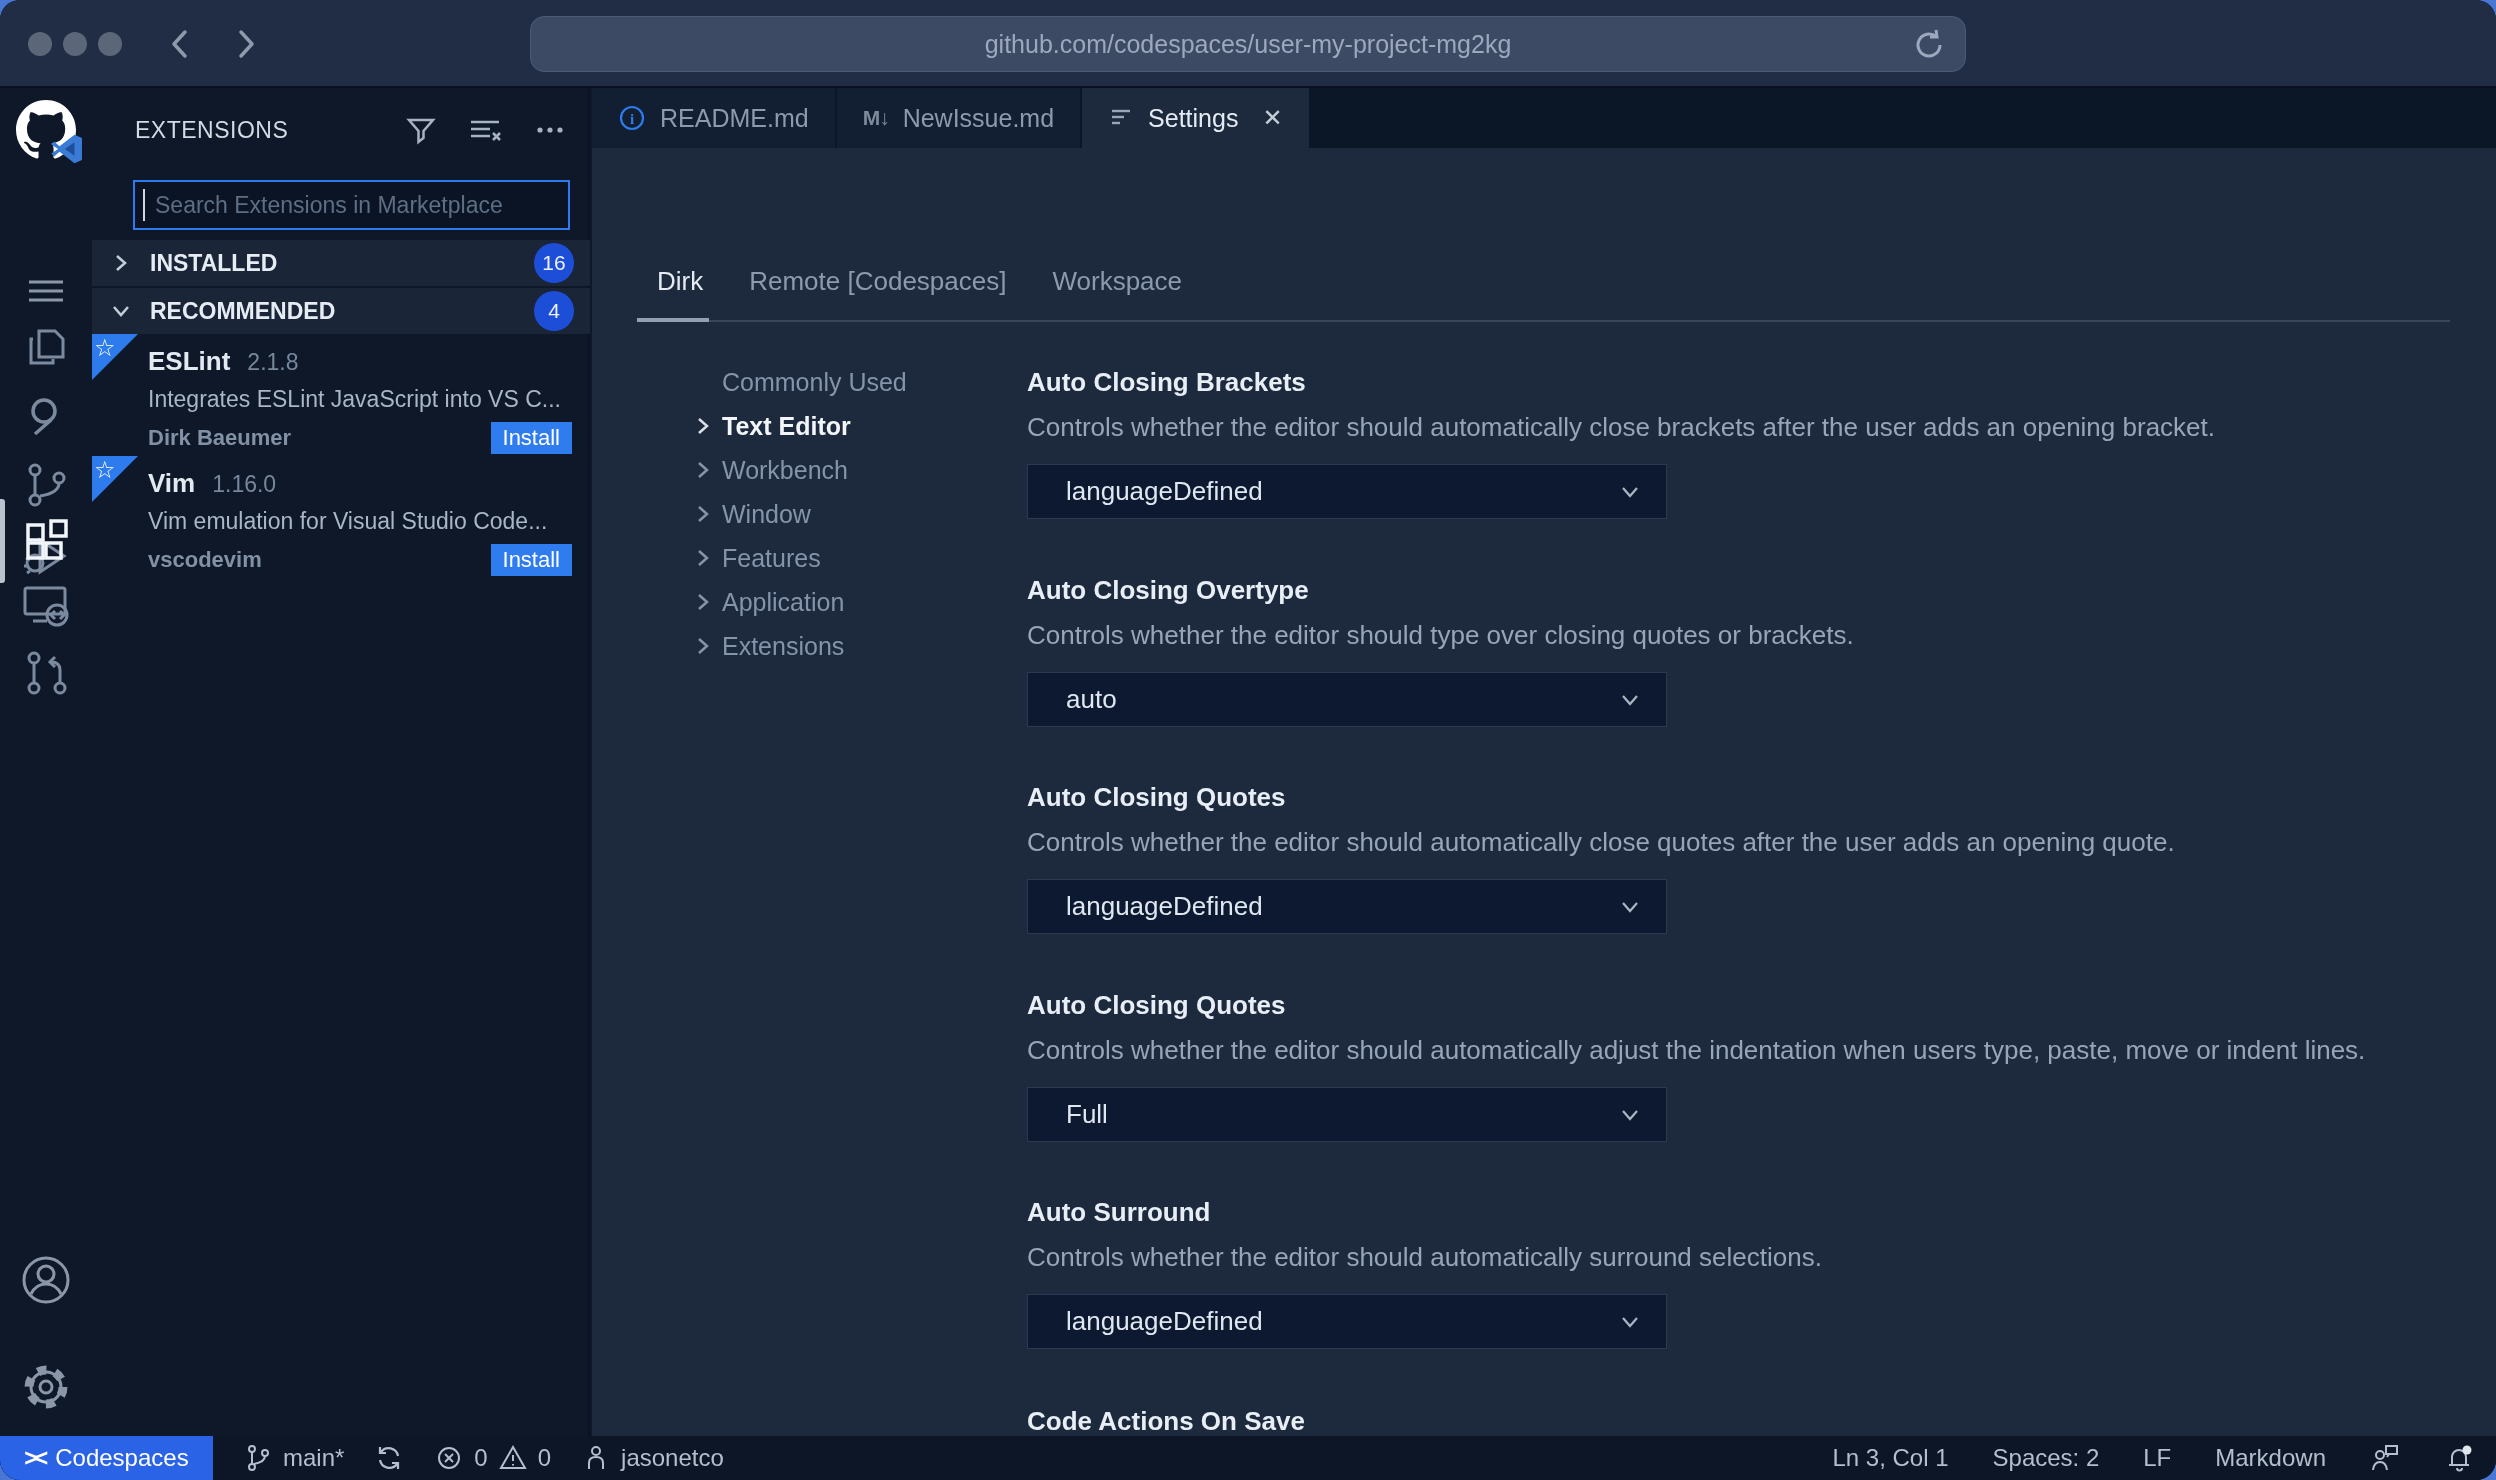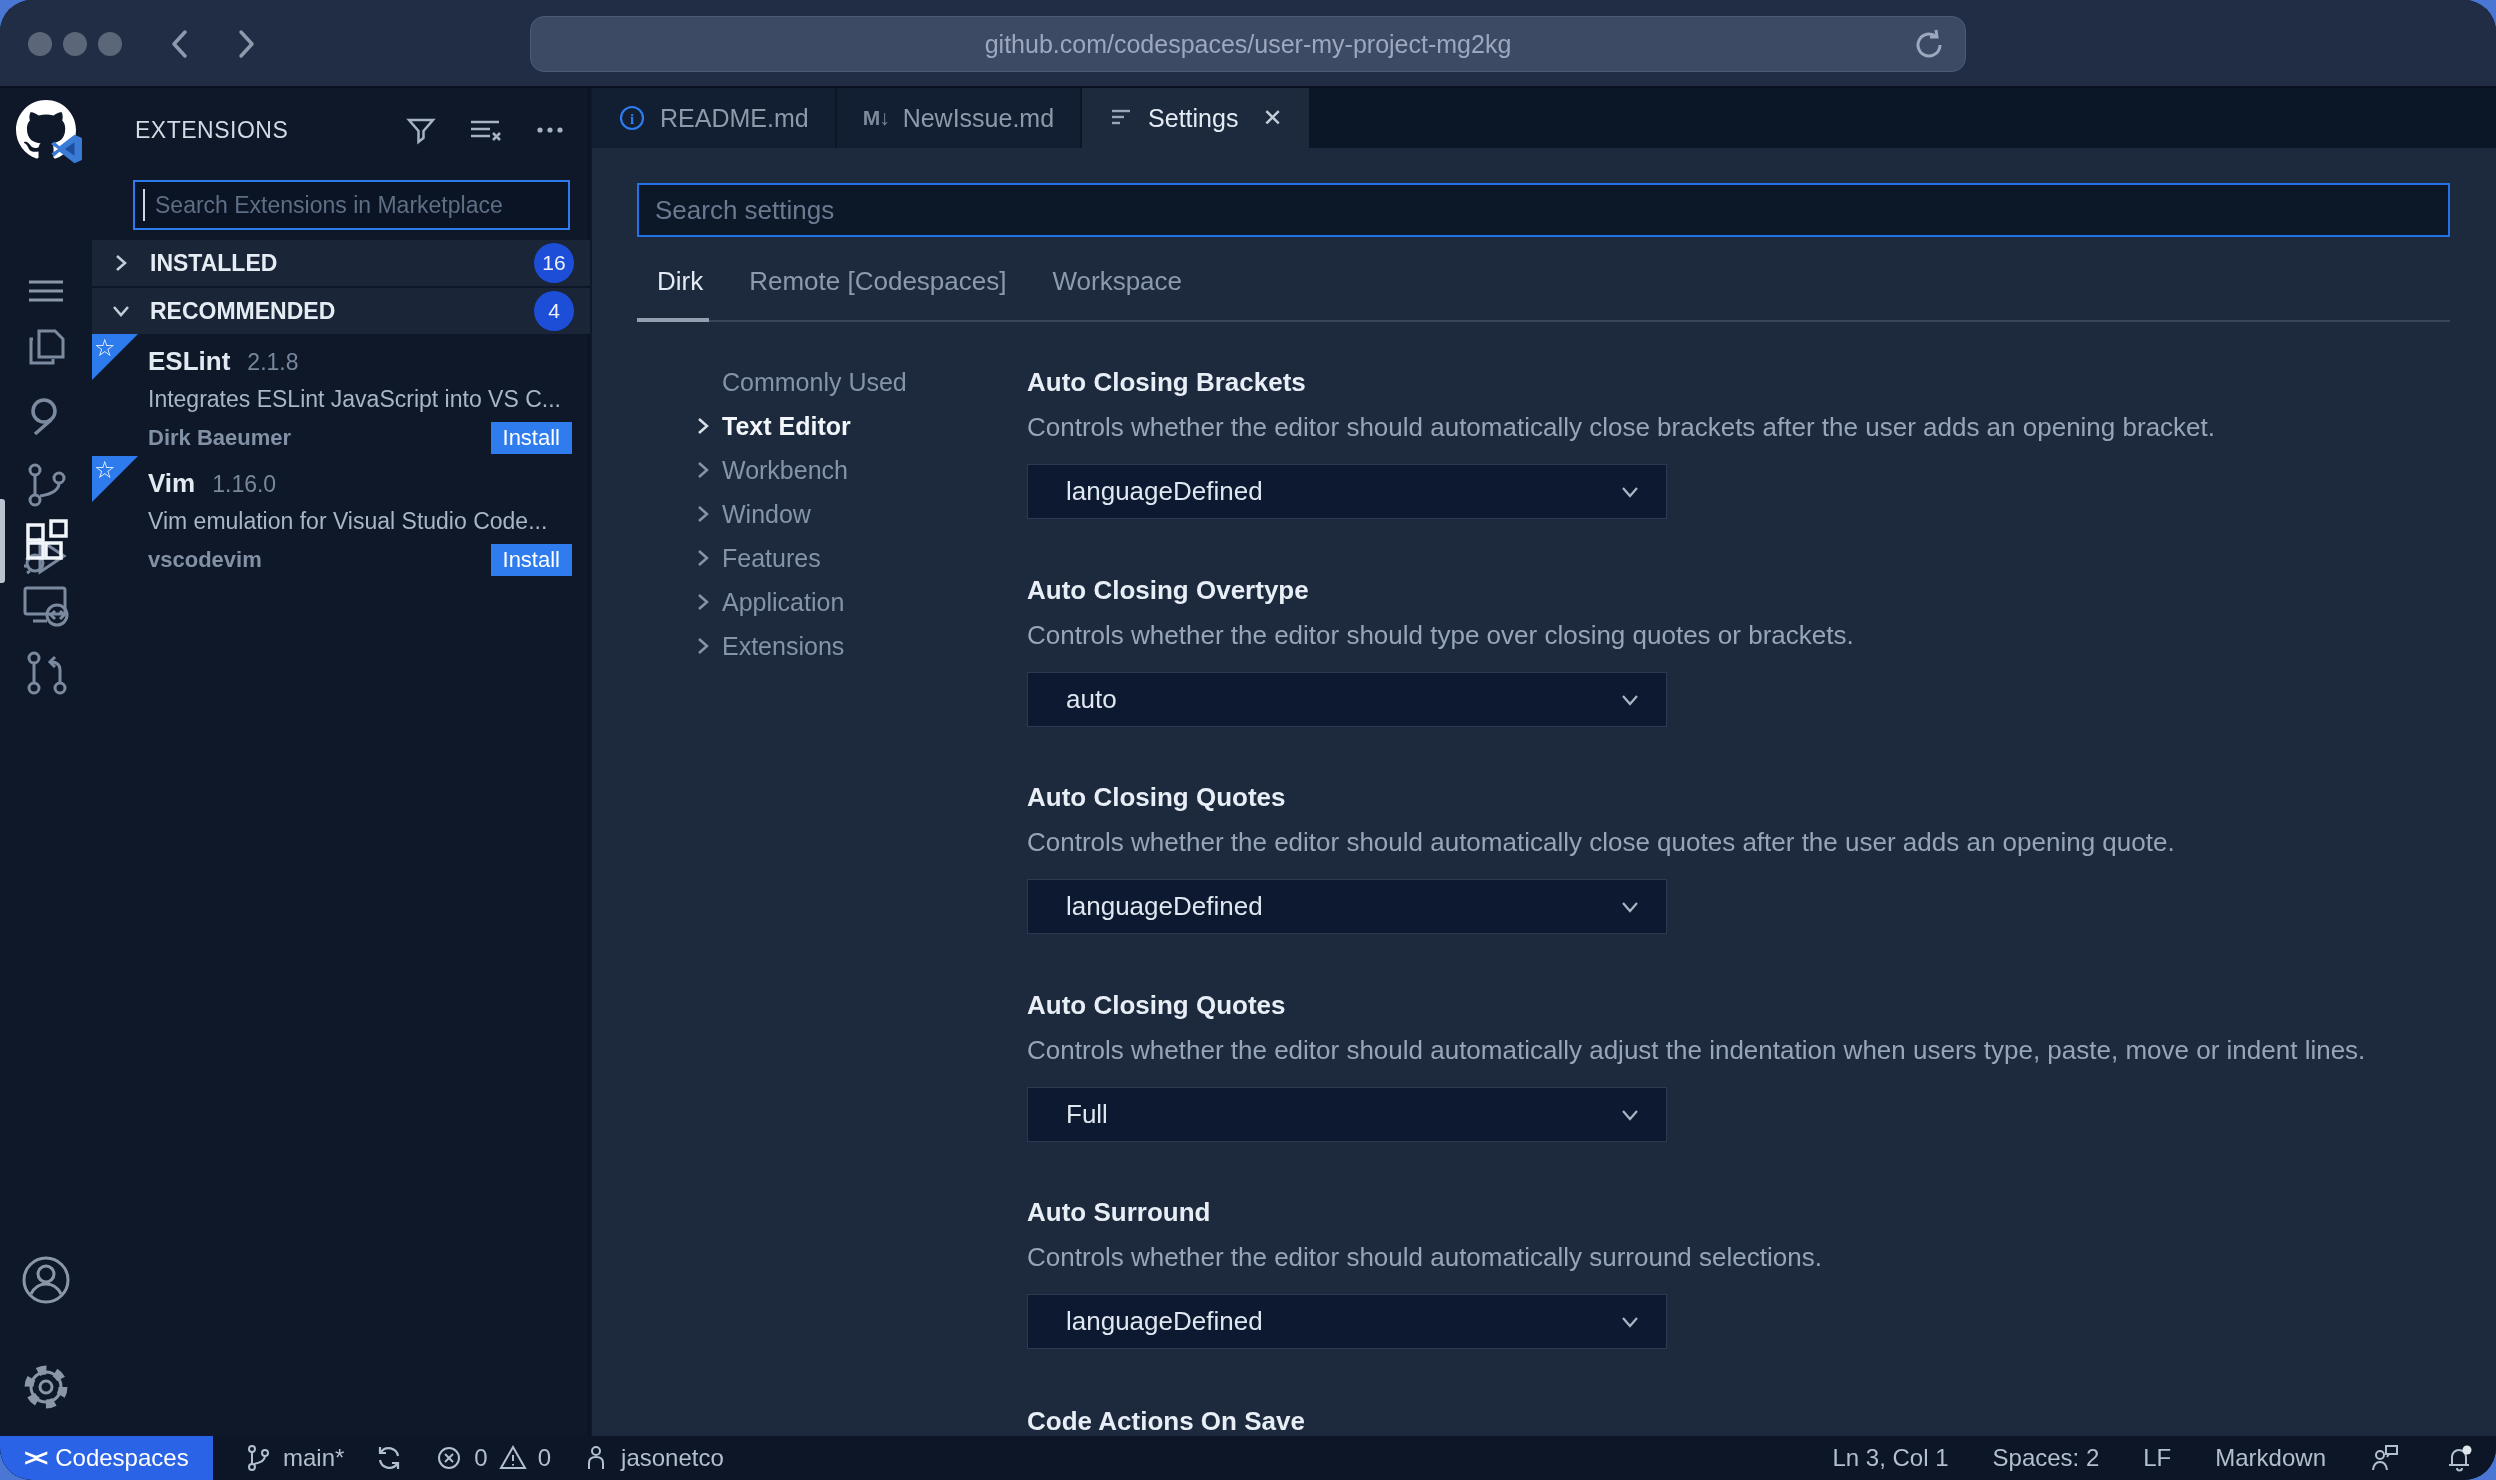--- a/index.html
+++ b/index.html
@@ -1,19 +1,19 @@
 <!DOCTYPE html>
 <html><head>
 <meta charset="utf-8">
 <style>
   html,body { margin:0; padding:0; background:#4a77d4; }
   * { box-sizing:border-box; }
   .window {
     position:relative; width:2496px; height:1480px;
-    border-radius:32px; overflow:hidden;
+    border-radius:20px; overflow:hidden;
     background:#0e1829;
     font-family:"Liberation Sans", sans-serif;
     -webkit-font-smoothing:antialiased;
   }
   
   .browser { position:absolute; top:0; left:0; right:0; height:88px; background:#212d44; border-bottom:2px solid #091120; }
   .traffic { position:absolute; top:32px; left:28px; display:flex; gap:11px; }
   .traffic span { width:24px; height:24px; border-radius:50%; background:#5b6678; }
   .nav-arrow { position:absolute; top:22px; width:44px; height:44px; color:#8e99ab; }
   .nav-back { left:158px; }
@@ -321,23 +321,20 @@
             <line x1="4" y1="12" x2="16" y2="12"></line>
             <line x1="4" y1="18" x2="12" y2="18"></line>
           </g>
         </svg>
       <span>Settings</span>
       <span class="close-x">✕</span>
     </div>
   </div>
 
   <div class="main">
-    <div class="settings-search">
-      <input placeholder="Search settings" style="">
-    </div>
 
     <div class="scope-tabs">
       <span class="scope active">Dirk</span>
       <span class="scope">Remote [Codespaces]</span>
       <span class="scope">Workspace</span>
     </div>
     <div class="scope-track"></div>
     <div class="scope-underline"></div>
 
     <div class="toc">

